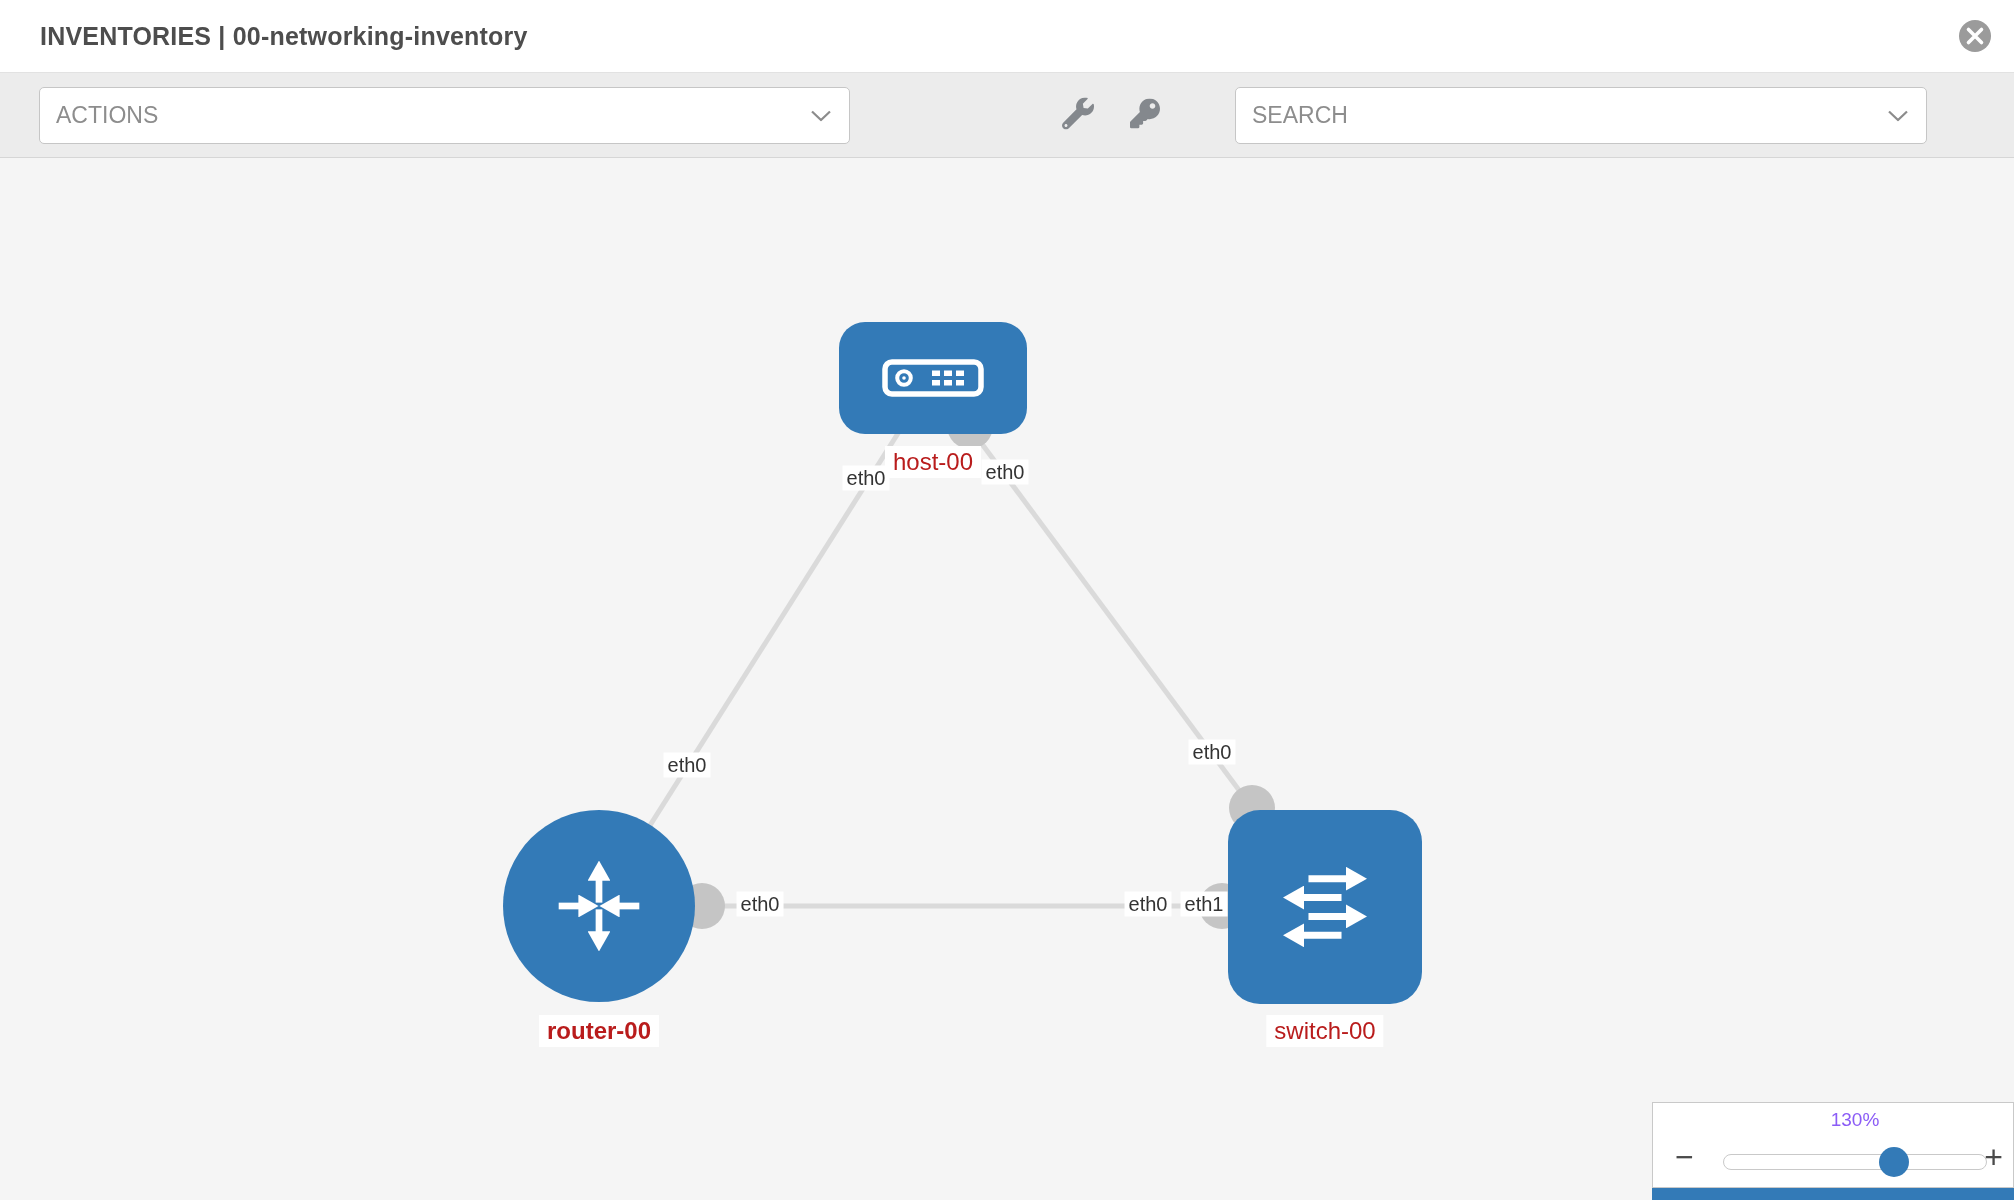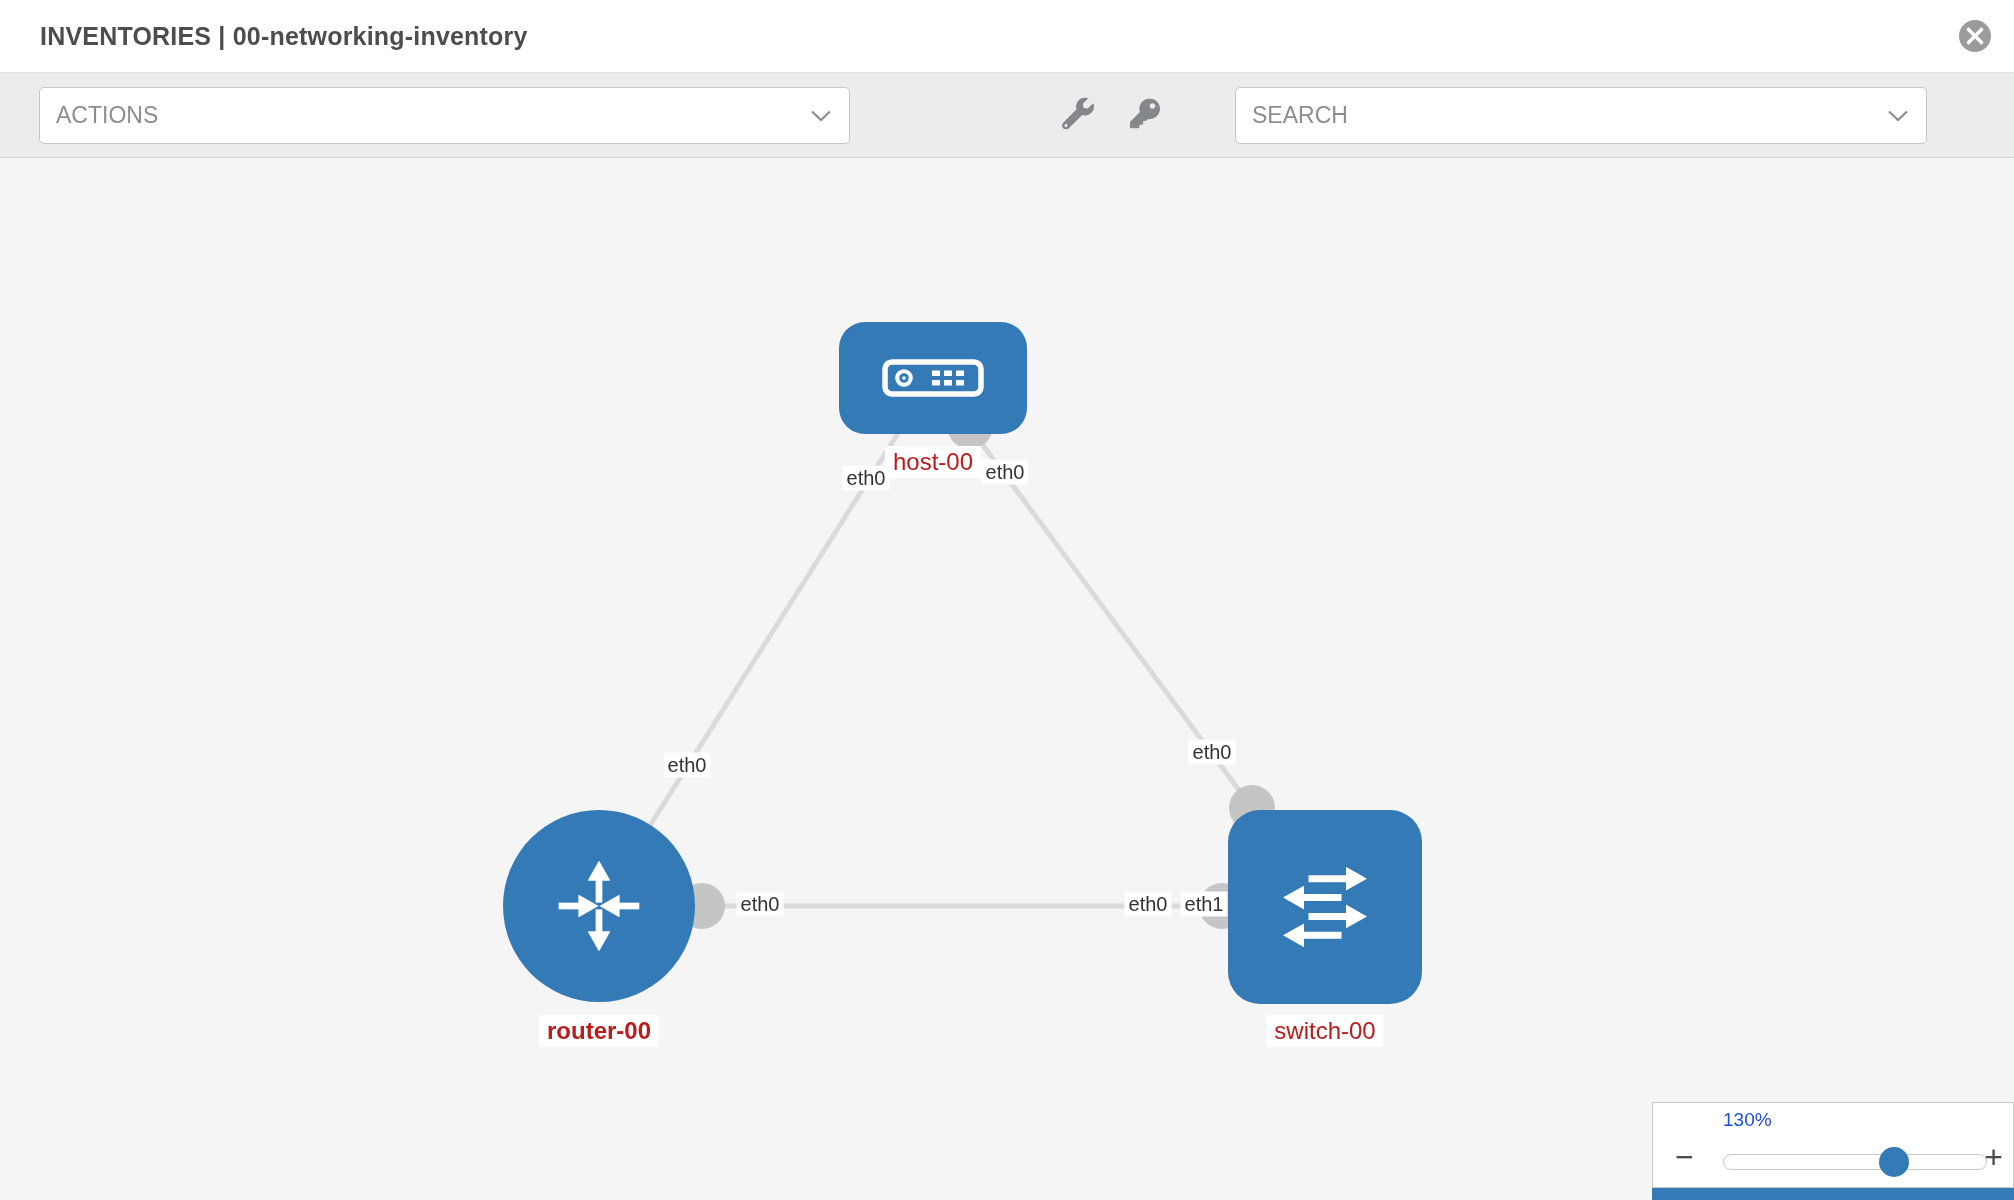--- a/index.html
+++ b/index.html
@@ -42,22 +42,22 @@
   .node svg line { stroke:#fff; stroke-width:6; }
 
   .node-label { position:absolute; transform:translateX(-50%); background:#fff;
                 padding:2px 8px; font-size:24px; color:#b91c1c; white-space:nowrap; }
   .iface { position:absolute; transform:translate(-50%,-50%); background:#fff;
            padding:1px 4px; font-size:20px; color:#333; white-space:nowrap; }
 
   
   .zoom-panel { position:absolute; left:1652px; top:1102px; width:362px; height:86px;
                 background:#fff; border:1px solid #c9c9c9; }
-  .zoom-value { position:absolute; left:70px; top:6px; width:264px; 
-                font-size:19px; color:#1d4ed8; }
+  .zoom-value { position:absolute; left:70px; top:6px; width:264px; text-align:center;
+                font-size:19px; color:#8b5cf6; }
   .zoom-minus, .zoom-plus { position:absolute; top:38px; background:none; border:none;
                 font-size:32px; color:#4a4a4a; cursor:pointer; line-height:32px; }
   .zoom-minus { left:22px; } .zoom-plus { right:10px; }
   .zoom-track { position:absolute; left:70px; top:51px; width:264px; height:16px;
                 background:#fff; border:1px solid #c9c9c9; border-radius:9px; cursor:pointer; }
   .zoom-thumb { position:absolute; top:-8px; left:calc(65% - 15px); width:30px; height:30px;
                 border-radius:50%; background:#337ab7; cursor:grab; }
   .bottom-bar { position:absolute; left:1652px; top:1188px; width:362px; height:12px;
                 background:#337ab7; }
 </style>

